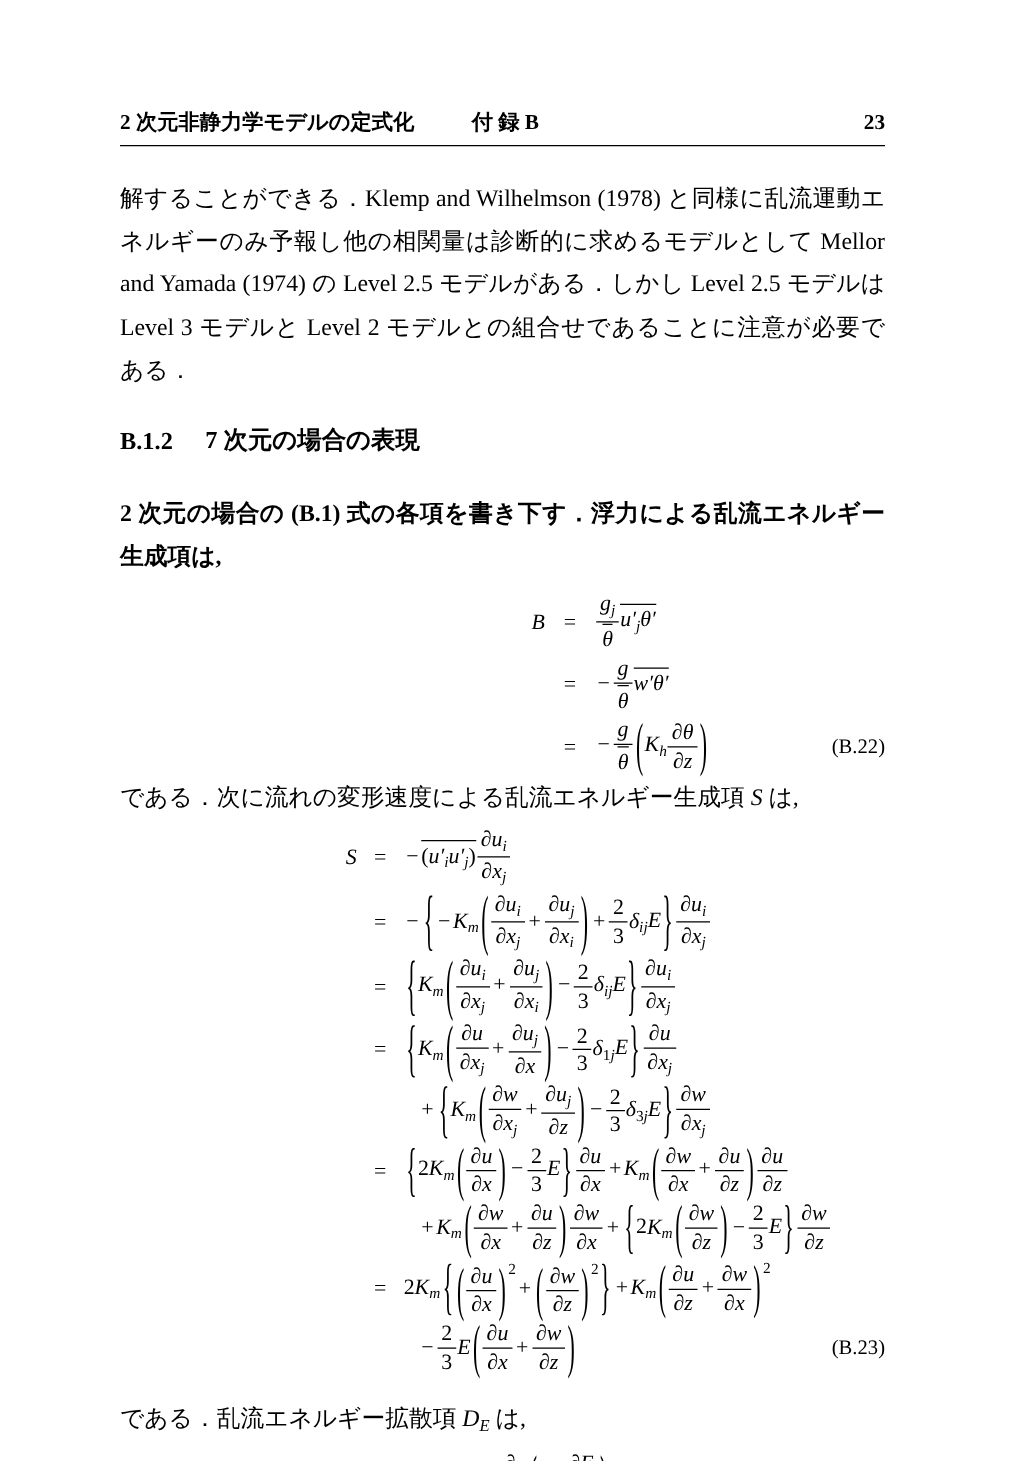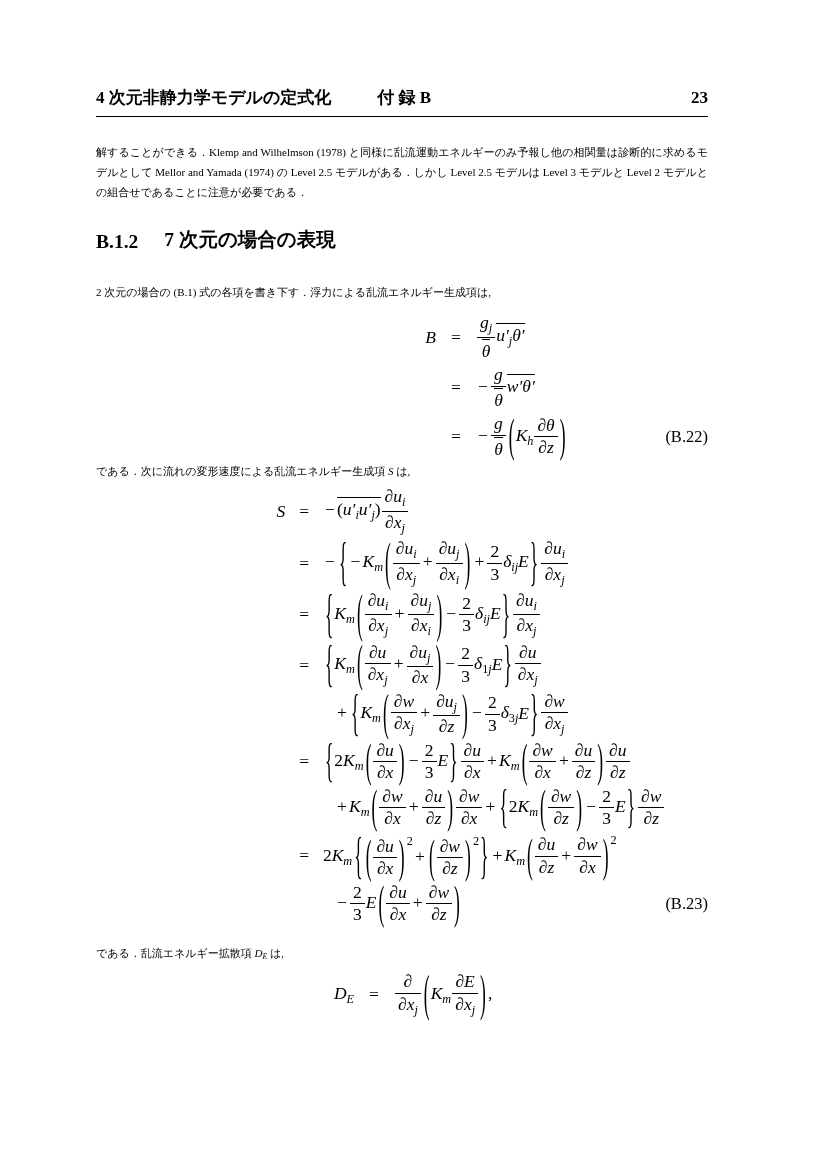--- a/index.html
+++ b/index.html
@@ -13,23 +13,23 @@
   
   .header {
     display: flex; align-items: baseline; font-weight: bold; font-size: 17px;
     border-bottom: 1.5px solid #000; padding-bottom: 7px; white-space: nowrap;
   }
   .h-mid { margin-left: 46px; }
   .h-chap { margin-left: 40px; }
   .h-page { margin-left: auto; }
 
   
-  .para { font-size: 11px; line-height: 1.8; text-align: justify; }
+  .para { font-size: 19px; line-height: 1.8; text-align: justify; }
   .p1 { margin-top: 26px; }
-  .p2 { margin-top: 30px; }
+  .p2 { margin-top: 30px; font-weight: bold; }
   .p3 { margin-top: 0; }
   .p4 { margin-top: 17px; }
 
   .section-heading {
     margin-top: 24px; font-size: 19.5px; font-weight: bold;
     display: flex; gap: 26px; align-items: flex-end;
   }
 
   
   .eqblock { display: table; width: 100%; font-size: 17.5px; }
@@ -74,21 +74,21 @@
   }
   .f-left { font-family: "DejaVu Sans Mono", monospace; font-size: 14.5px; }
   .f-right { font-size: 15.5px; white-space: nowrap; }
 </style>
 </head>
 <body>
 
 <div class="page">
 
   <div class="header">
-    <span>4 次元非静力学モデルの定式化</span>
+    <span>2 次元非静力学モデルの定式化</span>
     <span class="h-mid">付 録 B</span>
     <span class="h-page">23</span>
   </div>
 
   <p class="para p1">解することができる．Klemp and Wilhelmson (1978) と同様に乱流運動エネルギーのみ予報し他の相関量は診断的に求めるモデルとして Mellor and Yamada (1974) の Level 2.5 モデルがある．しかし Level 2.5 モデルは Level 3 モデルと Level 2 モデルとの組合せであることに注意が必要である．</p>
 
   <h2 class="section-heading">
     <span>B.1.2</span>
     <span>7 次元の場合の表現</span>
   </h2>

